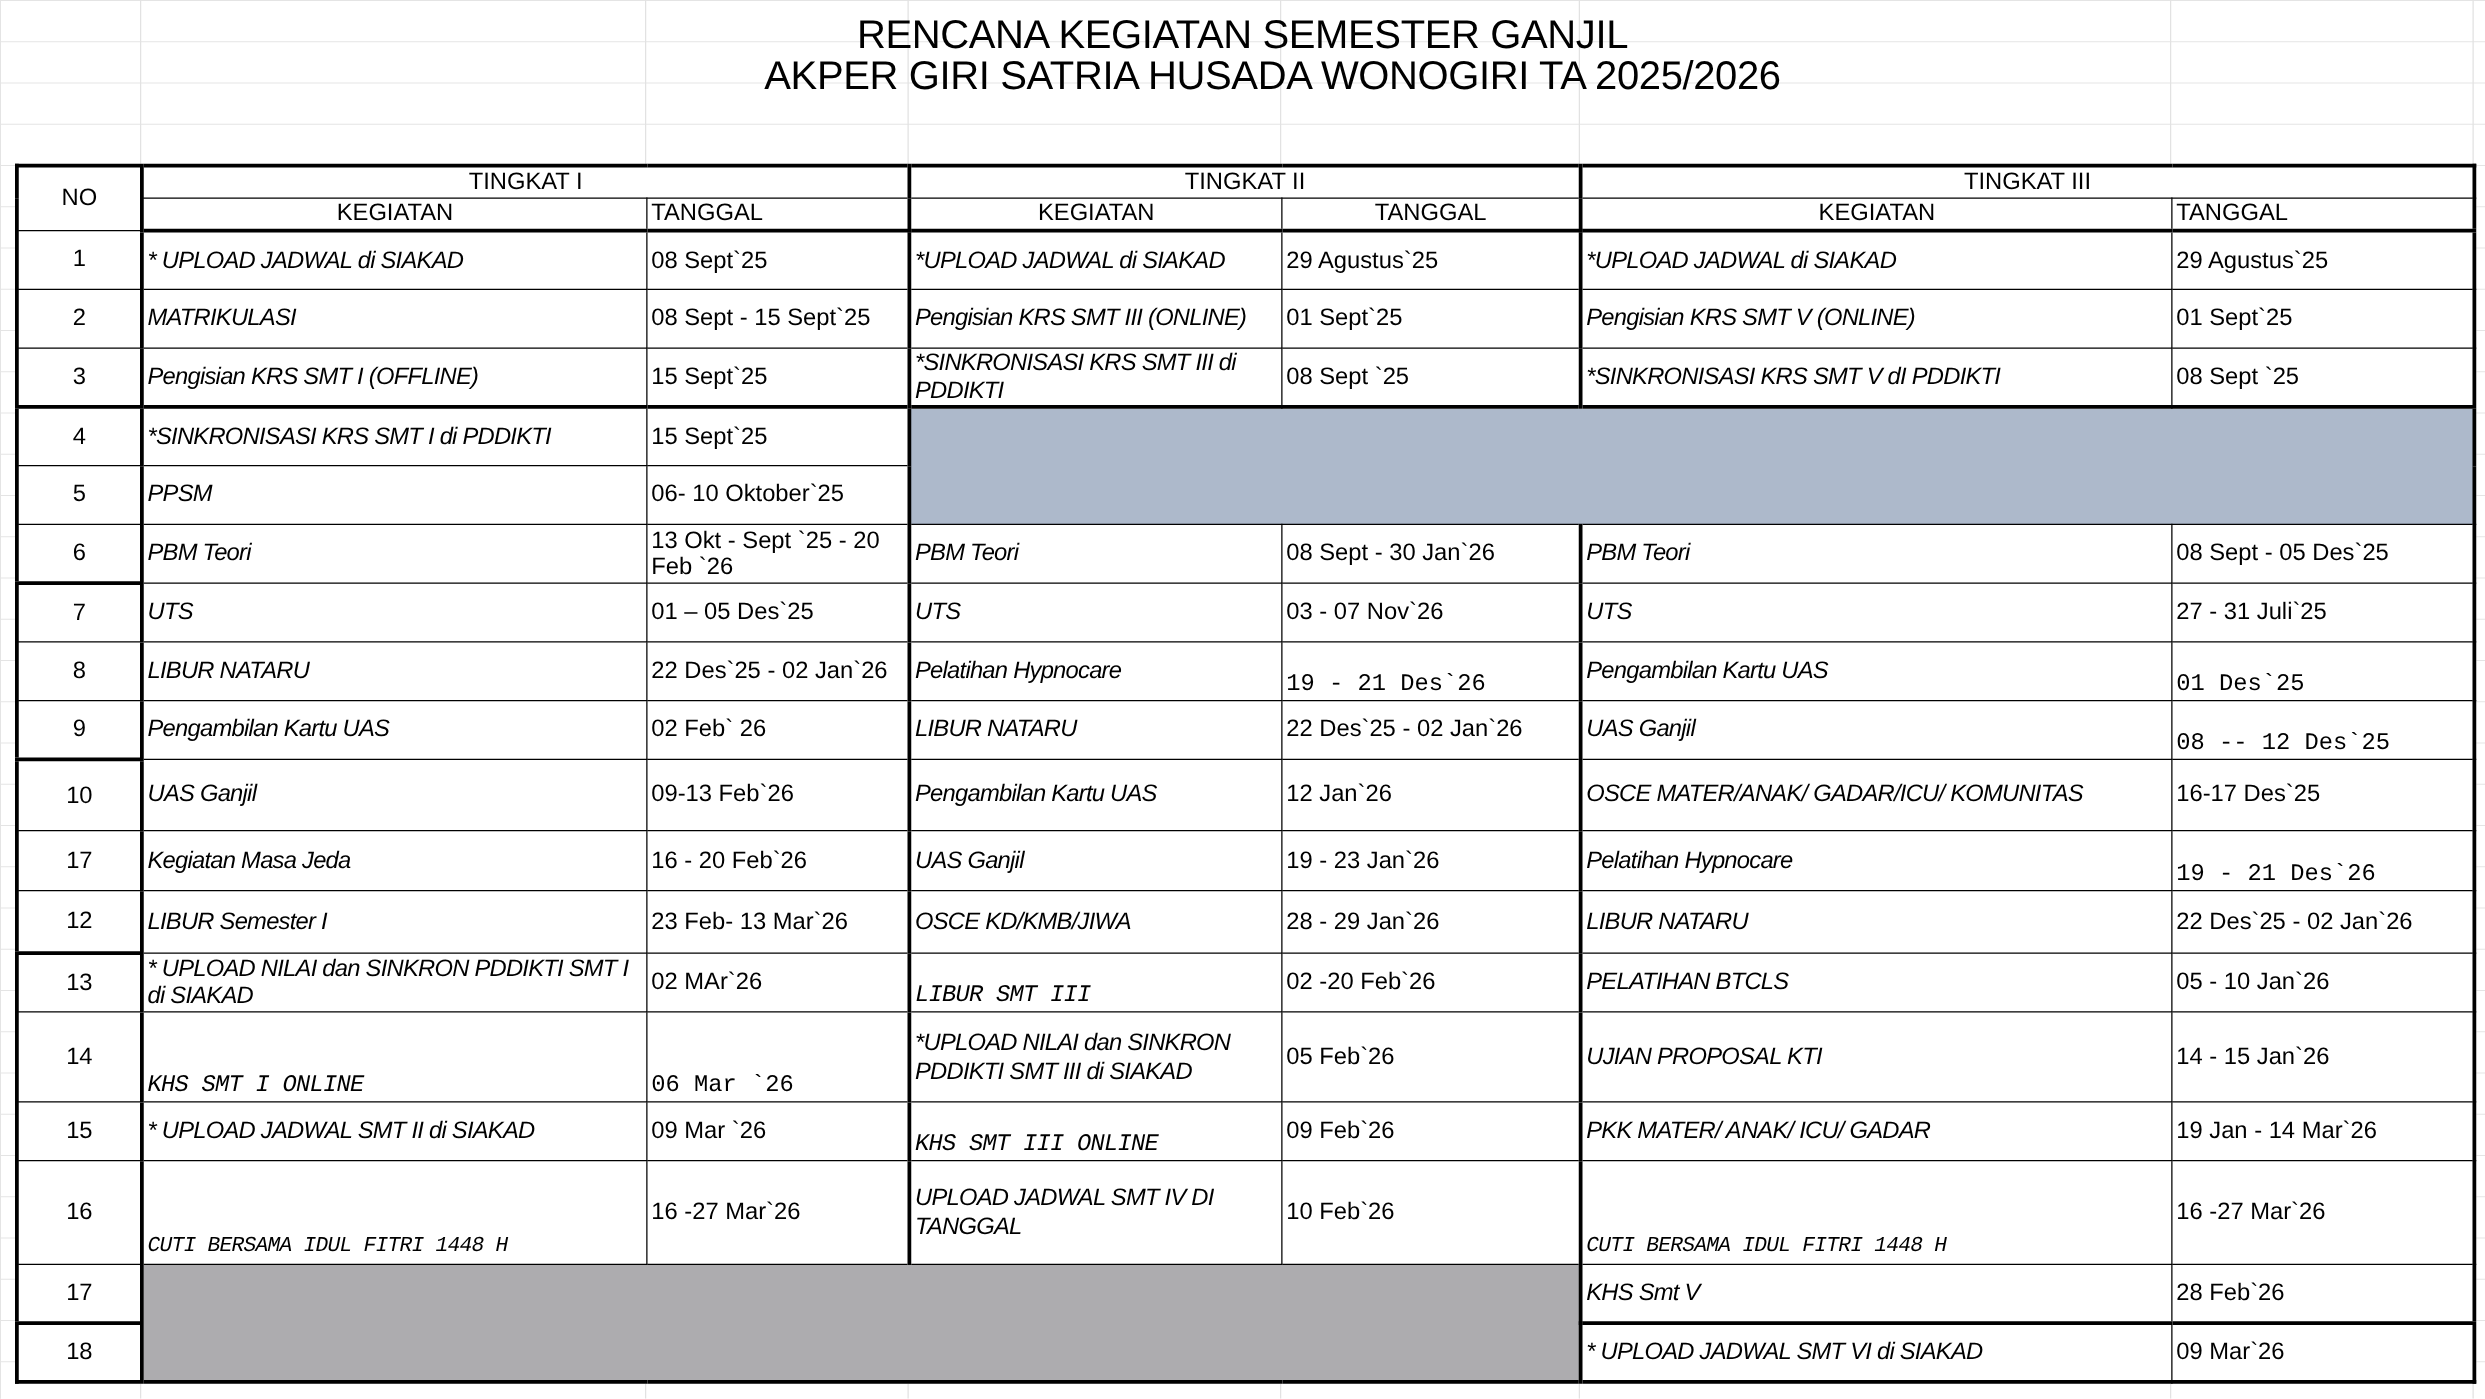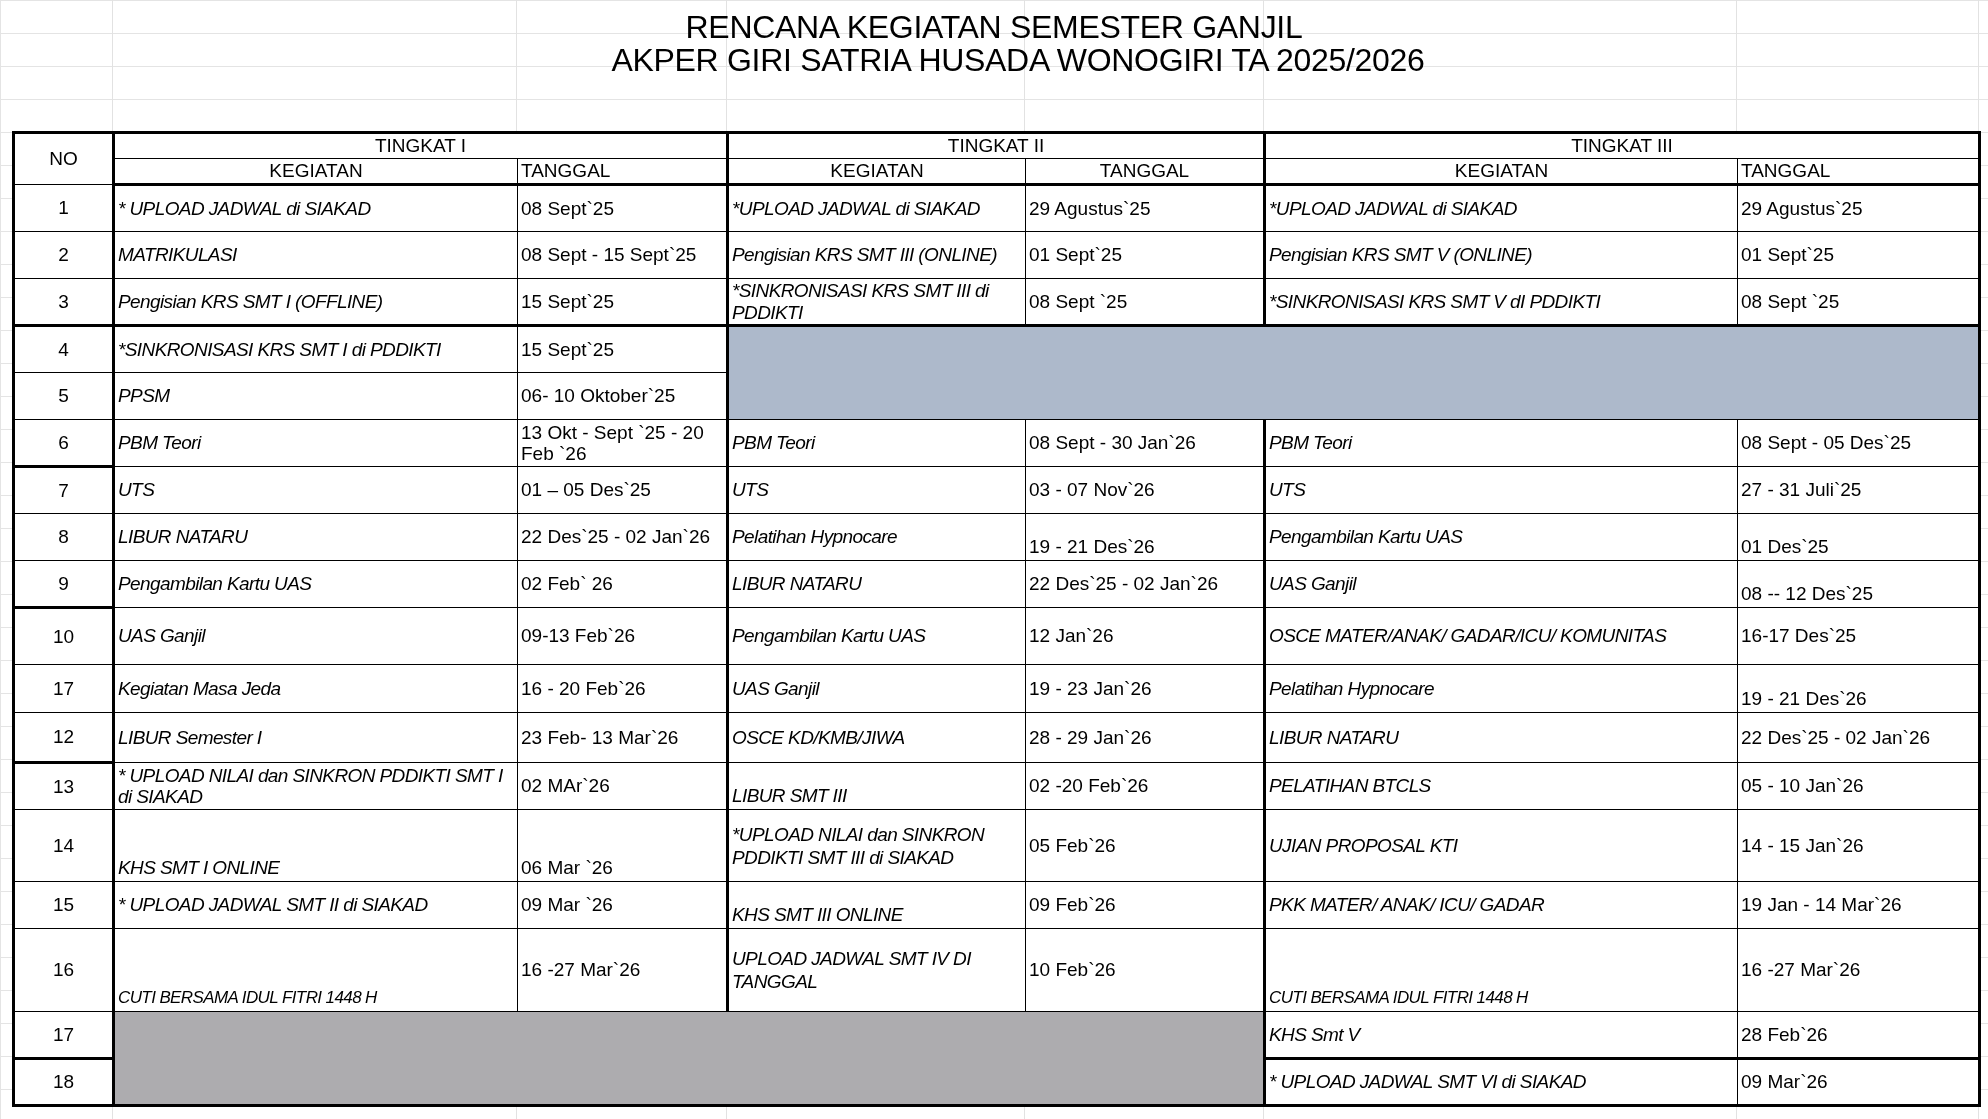--- a/index.html
+++ b/index.html
@@ -33,21 +33,21 @@
     overflow:hidden;
     line-height:22px;
   }
   td.no { text-align:center; border-right:3px solid #000 !important; }
   td.kg { font-style:italic; letter-spacing:-0.6px; }
   td.tg { }
   td.h { text-align:center; font-size:19px; }
   td.thick-r { border-right:3px solid #000 !important; }
   tr.hdr2 td { border-bottom:3px solid #000; }
   tr.thick-t td { border-top:3px solid #000; }
-  .va-b { vertical-align:bottom; padding-bottom:2px !important; }
+  .va-b { vertical-align:bottom; padding-bottom:2px !important;font-family:Liberation Mono, monospace; }
   .blue { background:#adb9cb; }
   .grey { background:#adacaf; }
   .lft { text-align:left !important; }
 </style>
 </head>
 <body>
 
 <div class="gridcols" style="left:112px"></div>
 <div class="gridcols" style="left:516px"></div>
 <div class="gridcols" style="left:726px"></div>

